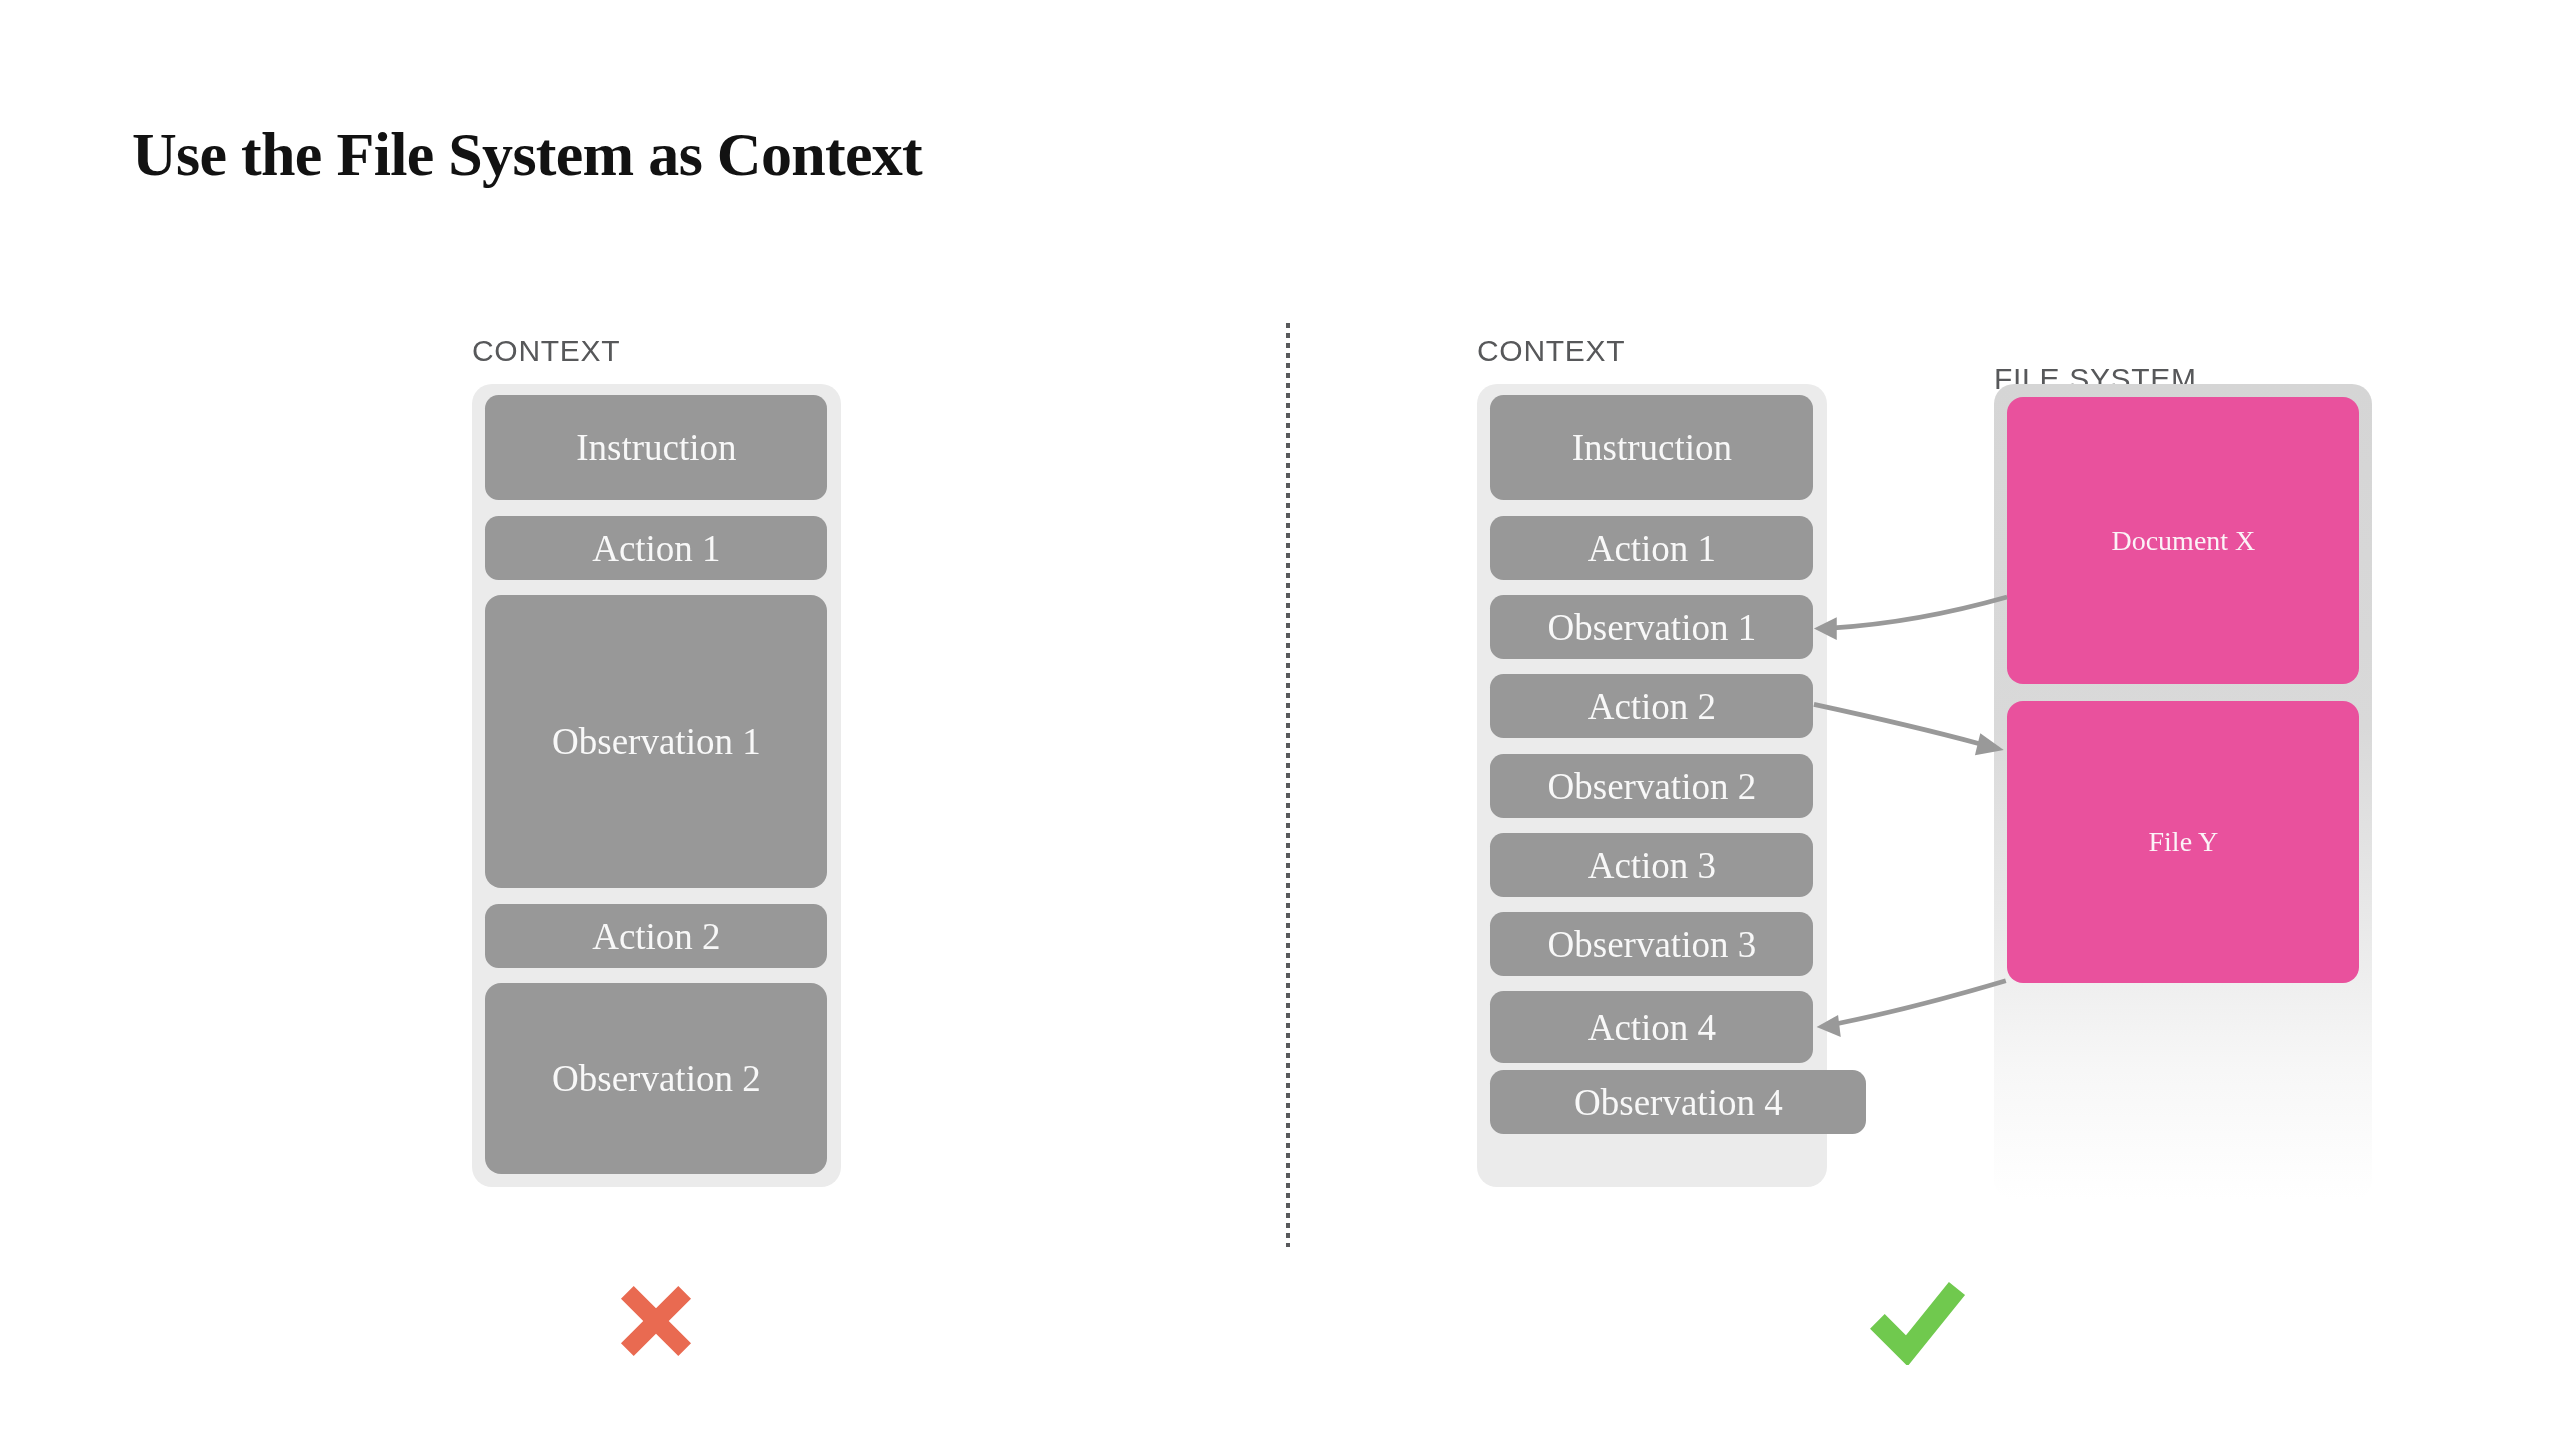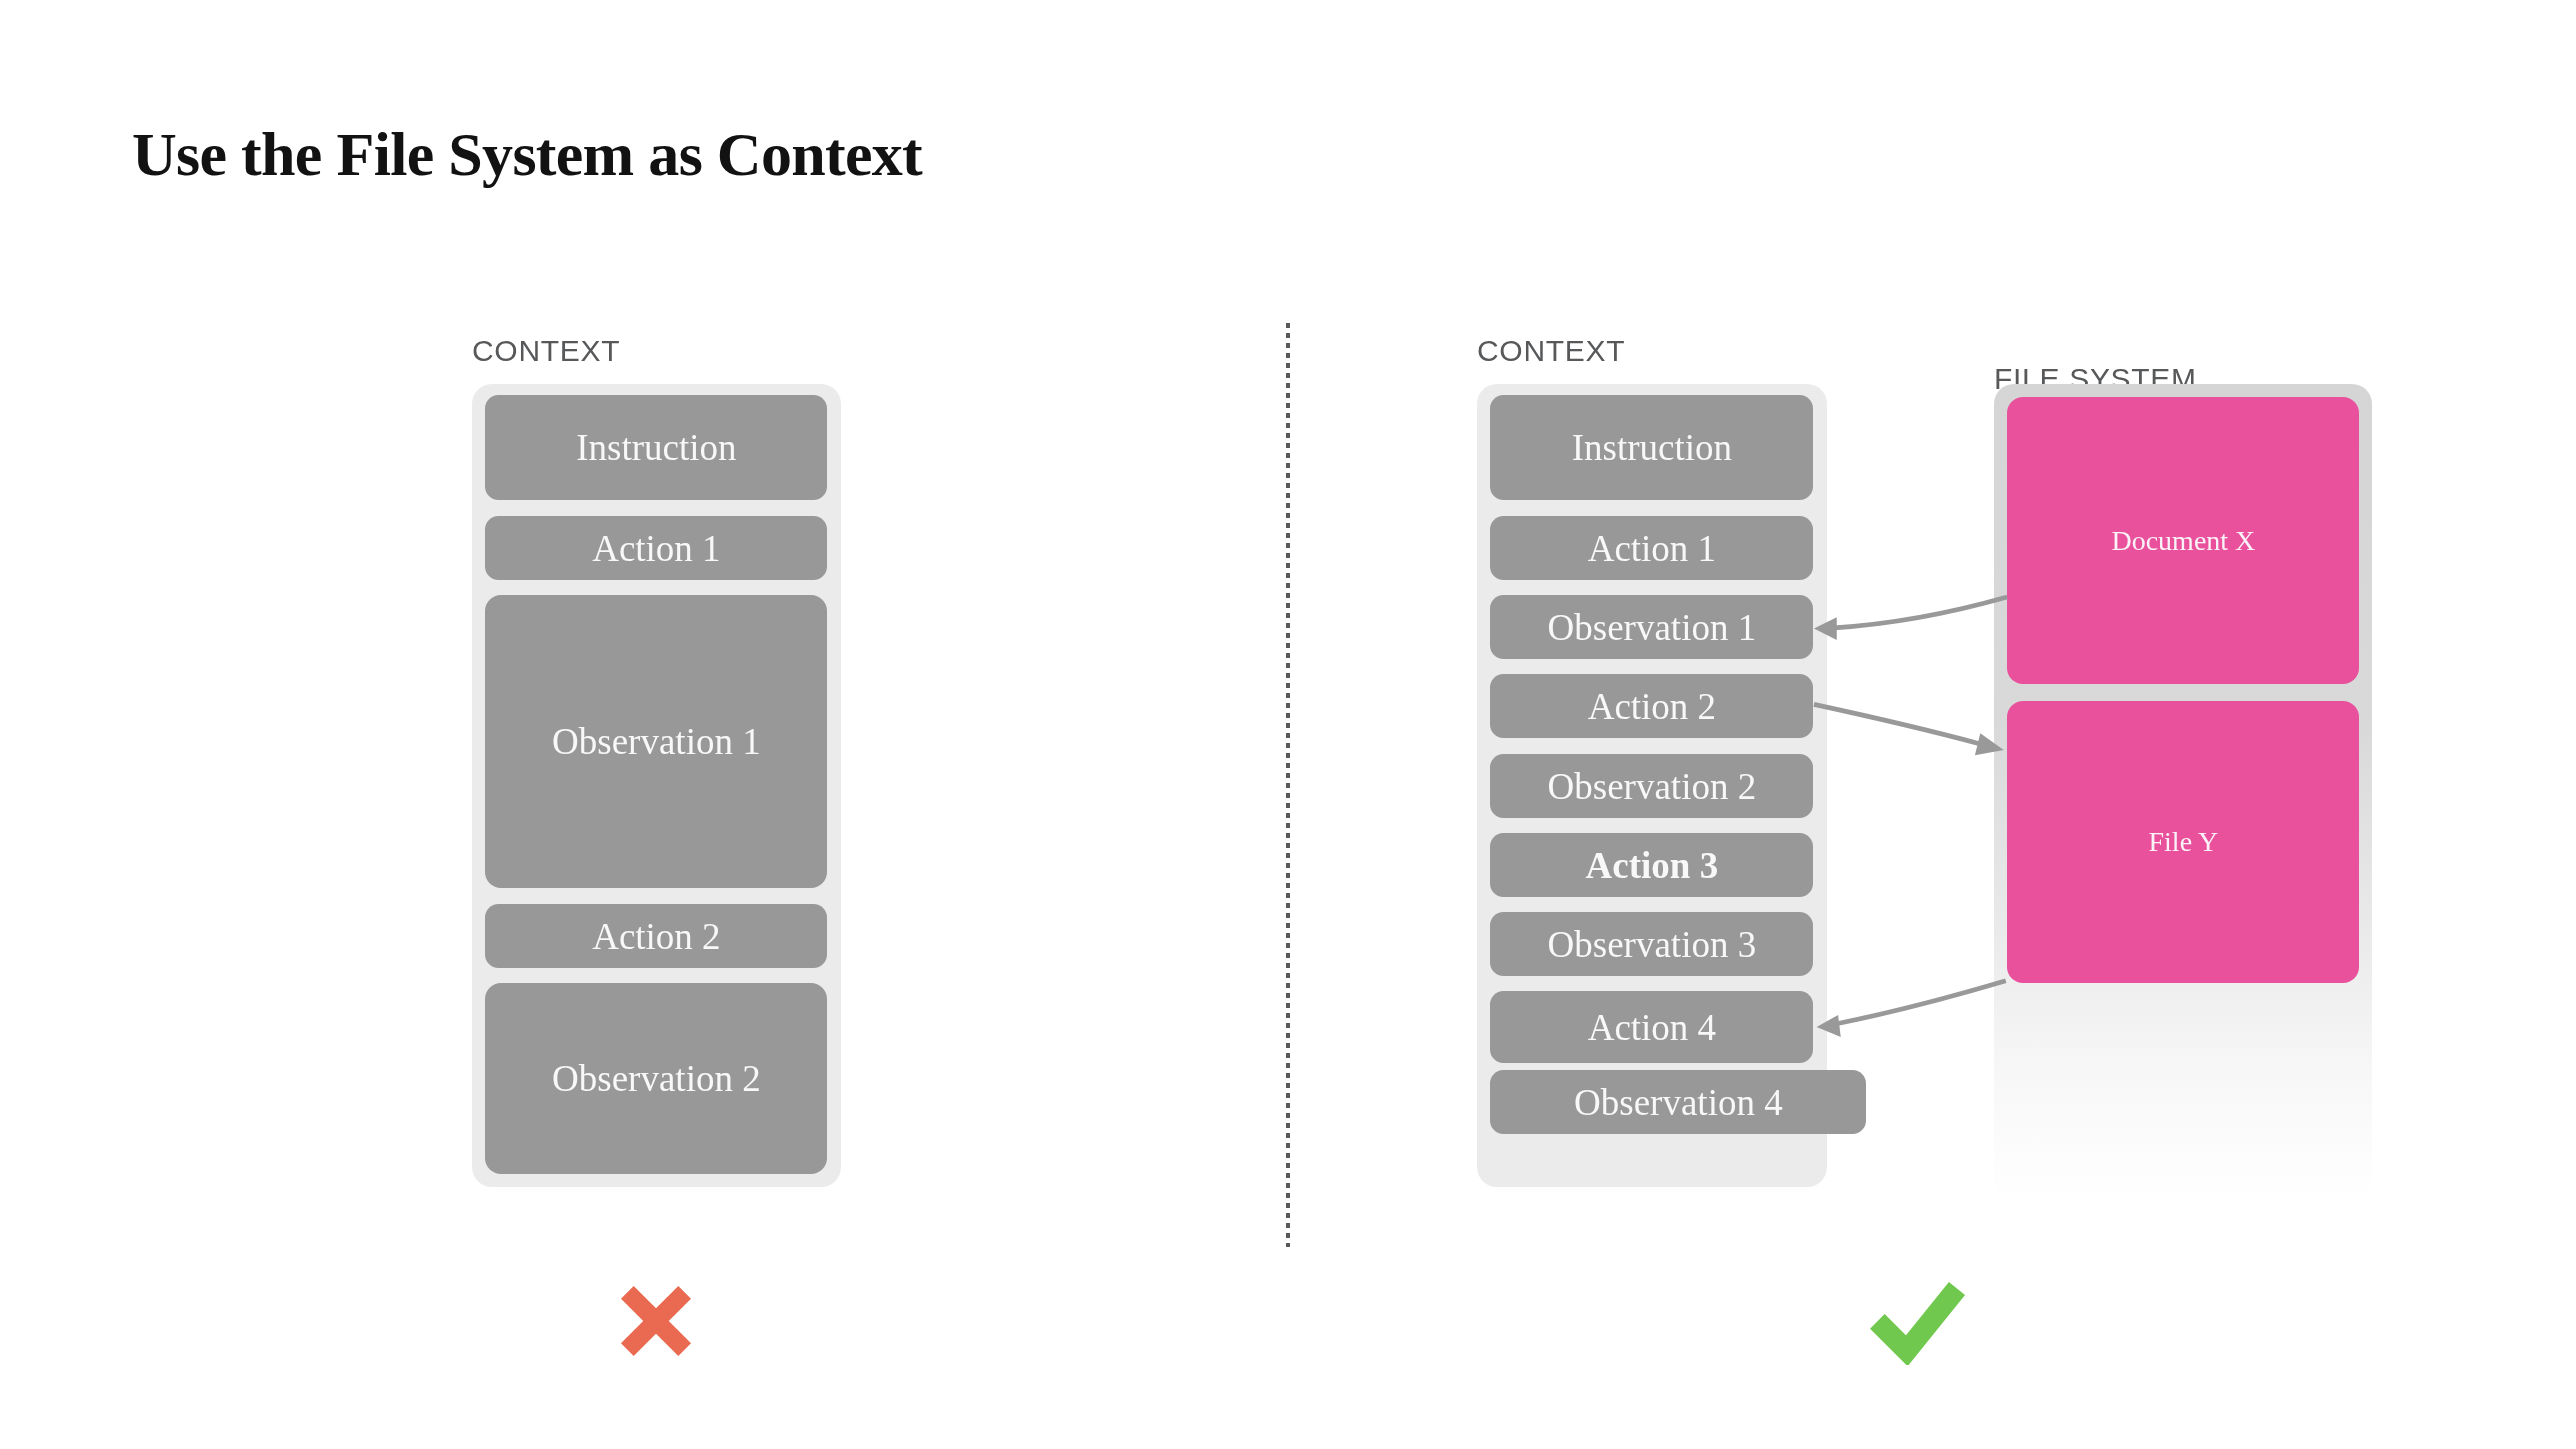--- a/index.html
+++ b/index.html
@@ -62,21 +62,21 @@
 </svg>
 
 <div class="col-label" style="left:1477px;width:350px;">CONTEXT</div>
 
 <div class="panel" style="left:1477px;width:350px;">
   <div class="box" style="left:13.4px;top:11.4px;width:323px;height:105px;">Instruction</div>
   <div class="box" style="left:13.4px;top:132px;width:323px;height:64px;">Action 1</div>
   <div class="box" style="left:13.4px;top:211px;width:323px;height:64px;">Observation 1</div>
   <div class="box" style="left:13.4px;top:290px;width:323px;height:64px;">Action 2</div>
   <div class="box" style="left:13.4px;top:370px;width:323px;height:64px;">Observation 2</div>
-  <div class="box" style="left:13.4px;top:449px;width:323px;height:64px;font-weight:bold;">Action 3</div>
+  <div class="box" style="left:13.4px;top:449px;width:323px;height:64px;">Action 3</div>
   <div class="box" style="left:13.4px;top:528px;width:323px;height:64px;">Observation 3</div>
   <div class="box" style="left:13.4px;top:607px;width:323px;height:72px;">Action 4</div>
   <div class="box" style="left:13.4px;top:686px;width:376px;height:64px;">Observation 4</div>
 </div>
 
 <div class="col-label" style="left:1994px;width:378px;margin-top:28px;">FILE SYSTEM</div>
 
 <div class="fs-panel">
   <div class="fs-box" style="top:317px;height:282px;">File Y</div>
   <div class="fs-box" style="top:13.4px;height:287px;">Document X</div>

